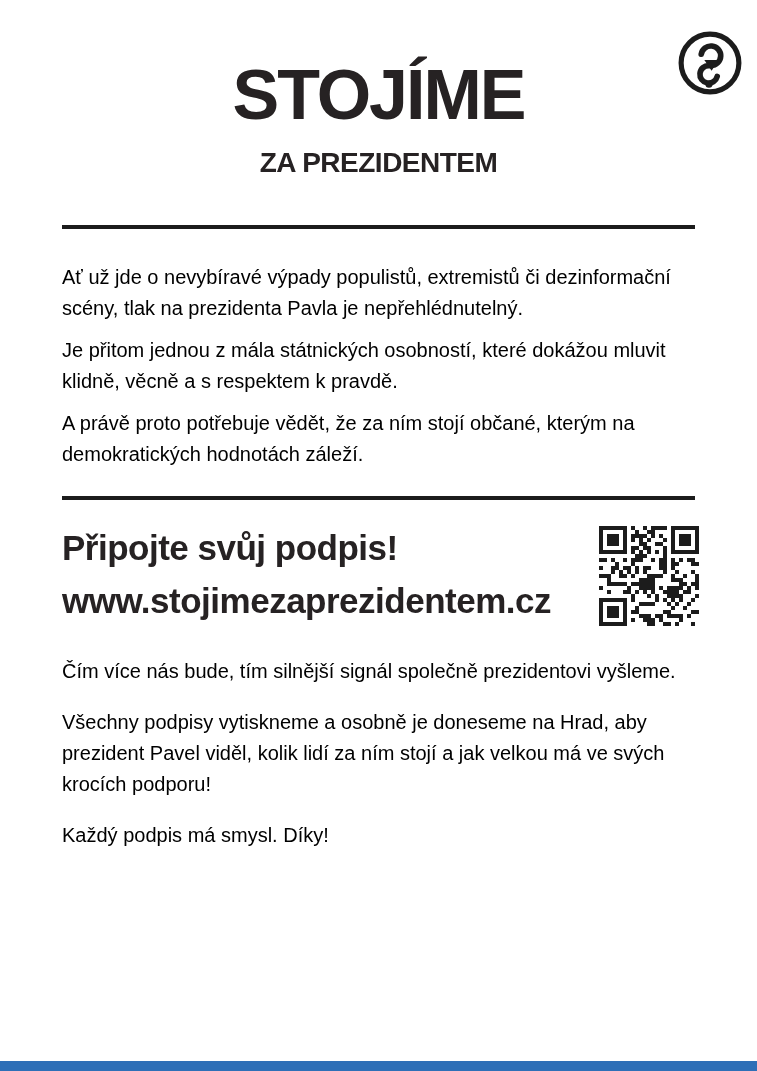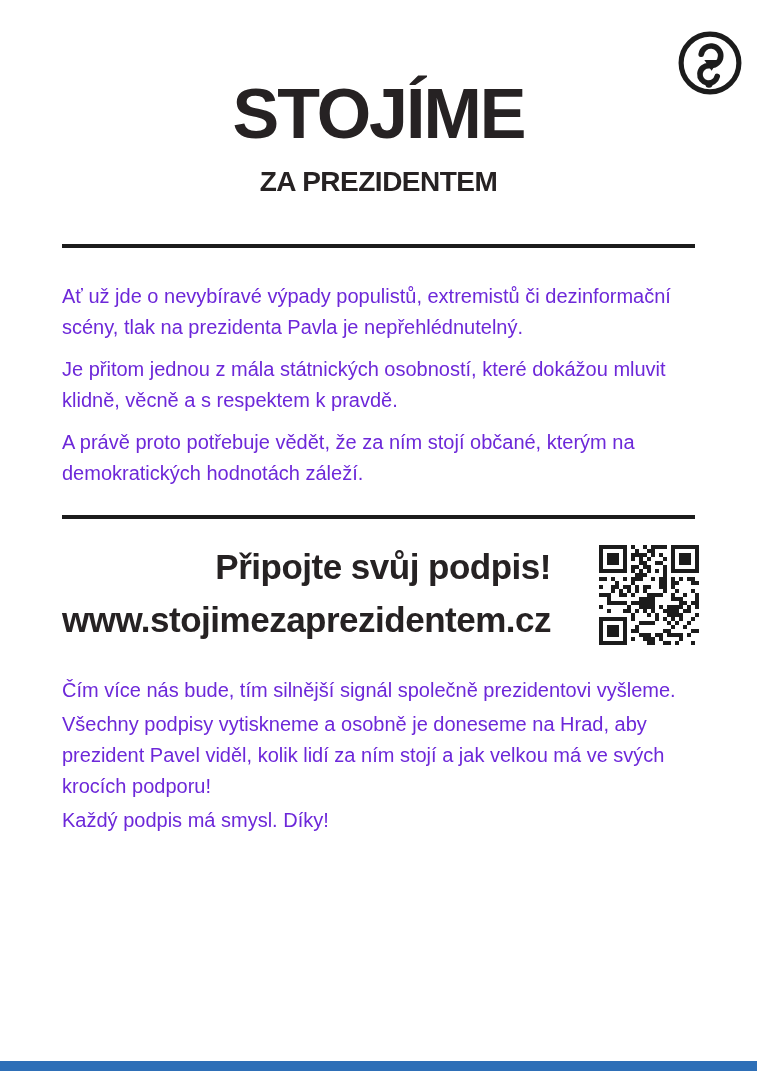--- a/index.html
+++ b/index.html
@@ -13,21 +13,21 @@
   }
   .page { position: relative; width: 757px; height: 1071px; padding: 0 62px; }
 
   
   .logo {
     position: absolute; top: 30px; right: 14px;
     width: 66px; height: 66px;
   }
 
   
-  .header { padding-top: 78px; text-align: center; }
+  .header { padding-top: 59px; text-align: center; }
   .title-main {
     font-size: 70px; font-weight: 700; line-height: 72px;
     letter-spacing: -2px; color: #262223;
   }
   .title-sub {
     font-size: 28px; font-weight: 700; line-height: 40px;
     letter-spacing: -0.5px; margin-top: 12px; color: #262223;
   }
   .subtitle {
     font-size: 19px; font-weight: 700; line-height: 29px;
@@ -35,43 +35,43 @@
   }
 
   .divider {
     border: none; border-top: 4px solid #1c1c1c;
     width: 100%;
   }
   .divider.top { margin-top: 42px; }
   .divider.middle { margin-top: 26px; }
 
   
-  .copy p { font-size: 20px; line-height: 31px; color: #6d28d9; }
+  .copy p { font-size: 20px; line-height: 31px; color: #000000; }
   .copy p.regular { font-weight: 400; }
   .copy p.bold { font-weight: 400; }
   .copy.main p:first-child { margin-top: 33px; }
   .copy.main p + p { margin-top: 11px; }
 
   
   .cta-row {
     margin-top: 26px;
     display: flex; justify-content: space-between; align-items: flex-start;
   }
   .cta-text .cta-heading,
   .cta-text .cta-url {
     font-size: 35px; font-weight: 700; line-height: 44px;
-    letter-spacing: -0.5px; color: #262223; text-align: right;
+    letter-spacing: -0.5px; color: #262223;
   }
   .cta-text .cta-url { margin-top: 9px; }
   .qr { width: 100px; height: 100px; margin-top: 0; margin-right: -4px; }
   .qr svg { display: block; width: 100%; height: 100%; }
 
   
   .copy.footer p:first-child { margin-top: 30px; }
-  .copy.footer p + p { margin-top: 3px; }
+  .copy.footer p + p { margin-top: 20px; }
 
   
   .accent-bar {
     position: absolute; left: 0; bottom: 0;
     width: 757px; height: 10px;
   }
 </style>
 </head>
 <body>
 

